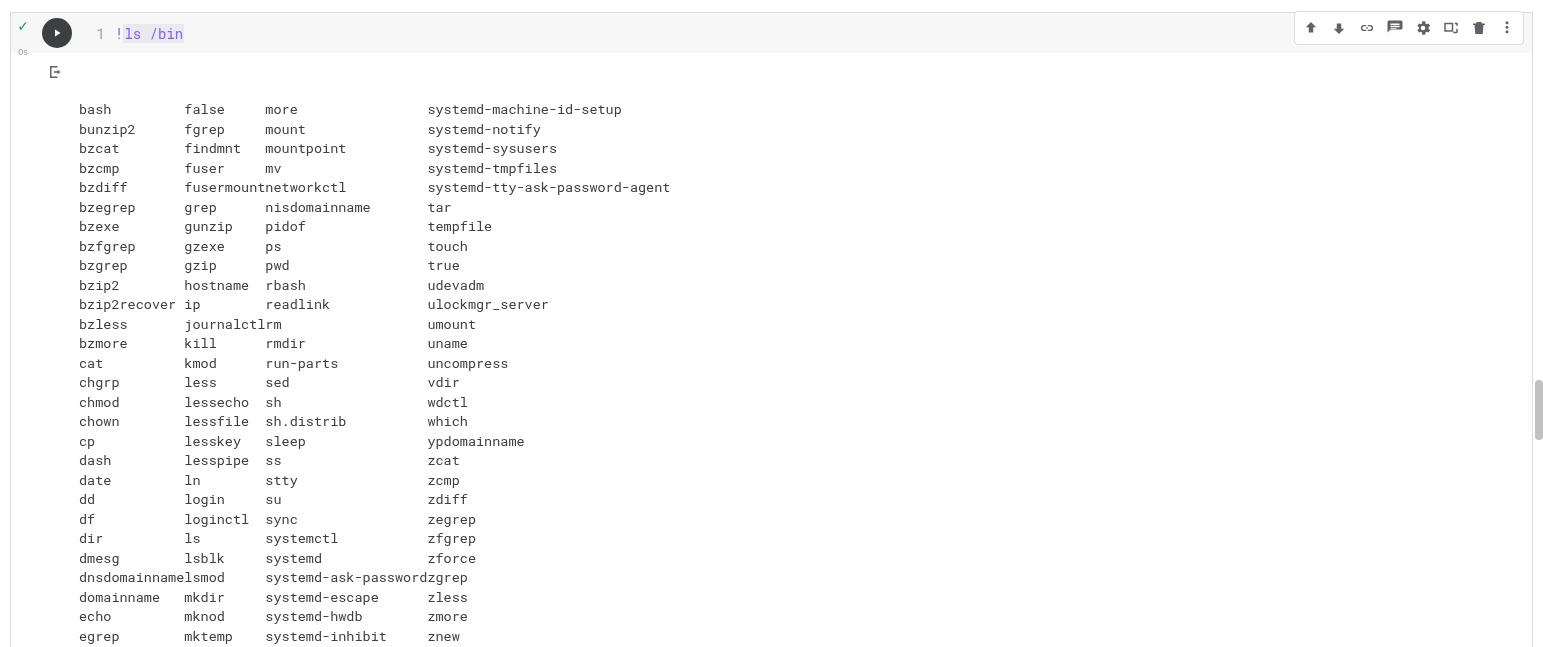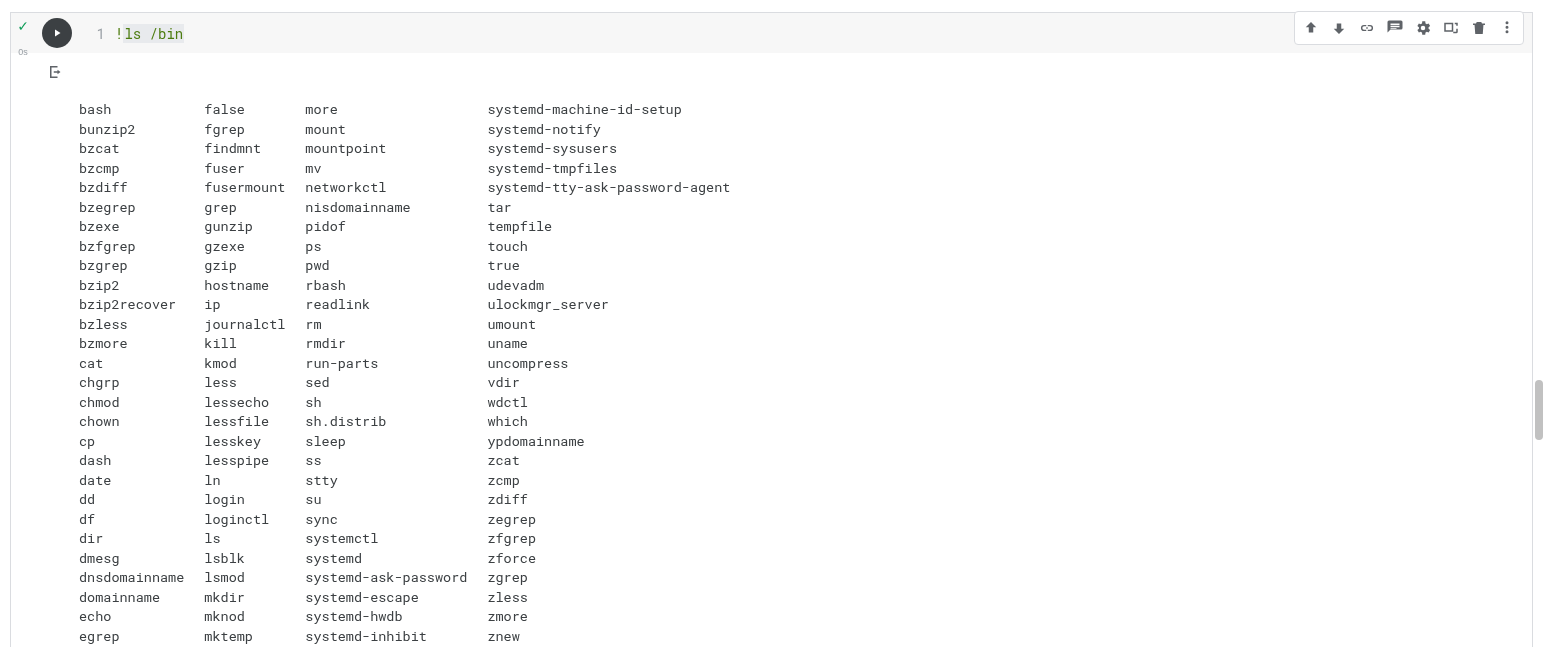--- a/index.html
+++ b/index.html
@@ -73,21 +73,21 @@
     font-family: "Roboto Mono", Menlo, Consolas, monospace;
     font-size: 14px;
     color: #3c4043;
   }
   .line-num {
     color: #9aa0a6;
     width: 18px;
     text-align: right;
     margin-right: 10px;
   }
-  .code-bang { color: #4d7c0f; text-align: center; }
+  .code-bang { color: #8b5cf6; text-align: center; }
   .code-bang span.hl {
     background: #e8eaed;
     padding: 0 1px;
   }
   .toolbar {
     position: absolute;
     top: -2px;
     right: 8px;
     display: flex;
     align-items: center;
@@ -127,21 +127,20 @@
   .output-content {
     flex: 1;
     font-family: "Roboto Mono", Menlo, Consolas, monospace;
     font-size: 13.5px;
     color: #3c4043;
     white-space: pre;
     line-height: 19.5px;
   }
   .ls-columns {
     display: flex;
-    gap: 20px;
   }
   .ls-col {
     display: flex;
     flex-direction: column;
   }
   .scrollbar-right {
     position: absolute;
     top: 380px;
     right: 0px;
     width: 8px;

